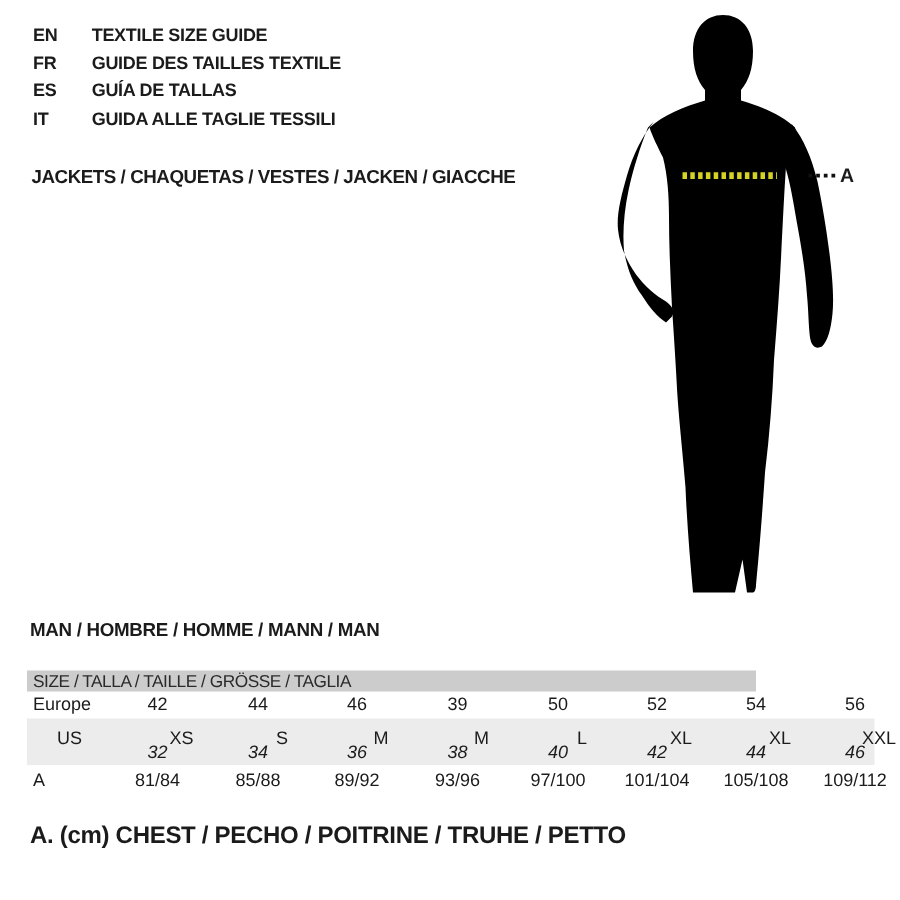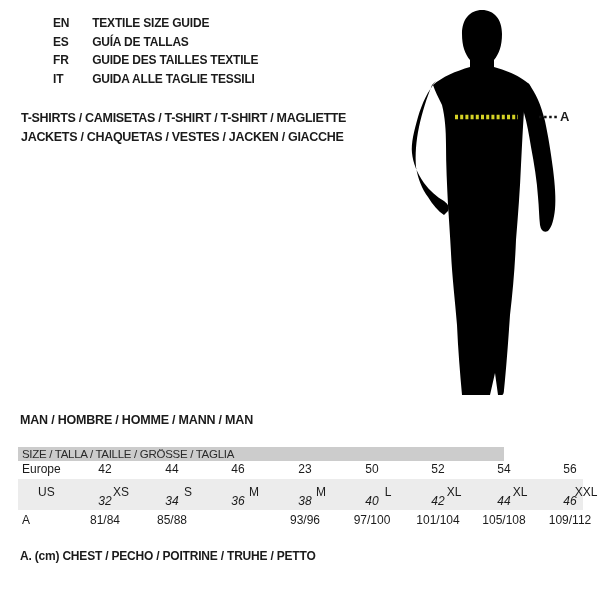--- a/index.html
+++ b/index.html
@@ -1,21 +1,21 @@
 <!DOCTYPE html>
 <html><head>
 <meta charset="utf-8">
 <style>
   html,body{margin:0;padding:0;background:#fff;}
   #canvas{
     position:relative;width:600px;height:600px;background:#ffffff;overflow:hidden;
     font-family:"Liberation Sans","DejaVu Sans",sans-serif;color:#1b1b1b;
   }
   
-  #lang{position:absolute;left:22px;top:14px;margin-left:31px;}
+  #lang{position:absolute;left:22px;top:14px;}
   .lang-line{display:block;line-height:18.6px;font-size:12px;font-weight:bold;letter-spacing:-0.2px;}
   .lang-code{display:inline-block;width:36px;}
   
   #cats{position:absolute;left:21px;top:109px;}
   .cat-line{display:block;line-height:18.5px;font-size:12.5px;font-weight:bold;letter-spacing:-0.3px;}
   
   #figure-wrap{position:absolute;left:400px;top:5px;width:185px;height:400px;}
   #measure-label{position:absolute;left:560px;top:109px;font-size:13px;font-weight:bold;}
   
   #section-title{position:absolute;left:20px;top:413px;font-size:12.5px;font-weight:bold;letter-spacing:-0.2px;}
@@ -27,48 +27,47 @@
   .trow{position:absolute;left:0;width:565px;}
   .trow .rlabel{position:absolute;left:4px;top:0;}
   .trow .cell{position:absolute;top:0;width:80px;text-align:center;}
   .c0{left:47px}.c1{left:114px}.c2{left:180px}.c3{left:247px}
   .c4{left:314px}.c5{left:380px}.c6{left:446px}.c7{left:512px}
   #row-europe{top:12px;height:18px;line-height:20px;}
   #row-us{top:37px;height:15px;line-height:16px;margin-left:16px;}
   #row-num{top:47px;height:16px;line-height:15px;font-style:italic;}
   #row-a{top:63px;height:18px;line-height:20px;}
   
-  #footnote{position:absolute;left:20px;top:549px;font-size:12px;font-weight:bold;letter-spacing:-0.2px;}
+  #footnote{position:absolute;left:20px;top:549px;font-size:16px;font-weight:bold;letter-spacing:-0.2px;}
 </style>
 </head>
 <body>
 
 <div id="canvas">
 
   <div id="lang">
     <span class="lang-line">
       <span class="lang-code">EN</span>
       <span>TEXTILE SIZE GUIDE</span>
     </span>
     <span class="lang-line">
+      <span class="lang-code">FR</span>
+      <span>GUIDE DES TAILLES TEXTILE</span>
+    </span>
+    <span class="lang-line">
       <span class="lang-code">ES</span>
       <span>GUÍA DE TALLAS</span>
-    </span>
-    <span class="lang-line">
-      <span class="lang-code">FR</span>
-      <span>GUIDE DES TAILLES TEXTILE</span>
     </span>
     <span class="lang-line">
       <span class="lang-code">IT</span>
       <span>GUIDA ALLE TAGLIE TESSILI</span>
     </span>
   </div>
 
   <div id="cats">
-    <span class="cat-line">T-SHIRTS / CAMISETAS / T-SHIRT / T-SHIRT / MAGLIETTE</span>
     <span class="cat-line">JACKETS / CHAQUETAS / VESTES / JACKEN / GIACCHE</span>
   </div>
 
   <div id="figure-wrap">
     <svg width="185" height="400" viewBox="0 0 185 400" xmlns="http://www.w3.org/2000/svg">
 
       <path fill="#000000" d="
         M 82 5
         C 94 5 102 14 102 29
         C 102 41 99 49 94 55
@@ -133,21 +132,21 @@
     <div class="hrow" style="background: rgb(204, 204, 204);">
       <span>SIZE / TALLA / TAILLE / GRÖSSE / TAGLIA</span>
     </div>
     <div class="band" style="background: rgb(236, 236, 236);"></div>
 
     <div class="trow" id="row-europe">
       <span class="rlabel">Europe</span>
       <span class="cell c0">42</span>
       <span class="cell c1">44</span>
       <span class="cell c2">46</span>
-      <span class="cell c3">23</span>
+      <span class="cell c3">39</span>
       <span class="cell c4">50</span>
       <span class="cell c5">52</span>
       <span class="cell c6">54</span>
       <span class="cell c7">56</span>
     </div>
 
     <div class="trow" id="row-us">
       <span class="rlabel">US</span>
       <span class="cell c0">XS</span>
       <span class="cell c1">S</span>
@@ -168,20 +167,21 @@
       <span class="cell c4">40</span>
       <span class="cell c5">42</span>
       <span class="cell c6">44</span>
       <span class="cell c7">46</span>
     </div>
 
     <div class="trow" id="row-a">
       <span class="rlabel">A</span>
       <span class="cell c0">81/84</span>
       <span class="cell c1">85/88</span>
+      <span class="cell c2">89/92</span>
       <span class="cell c3">93/96</span>
       <span class="cell c4">97/100</span>
       <span class="cell c5">101/104</span>
       <span class="cell c6">105/108</span>
       <span class="cell c7">109/112</span>
     </div>
   </div>
 
   <div id="footnote">A. (cm) CHEST / PECHO / POITRINE / TRUHE / PETTO</div>
 

